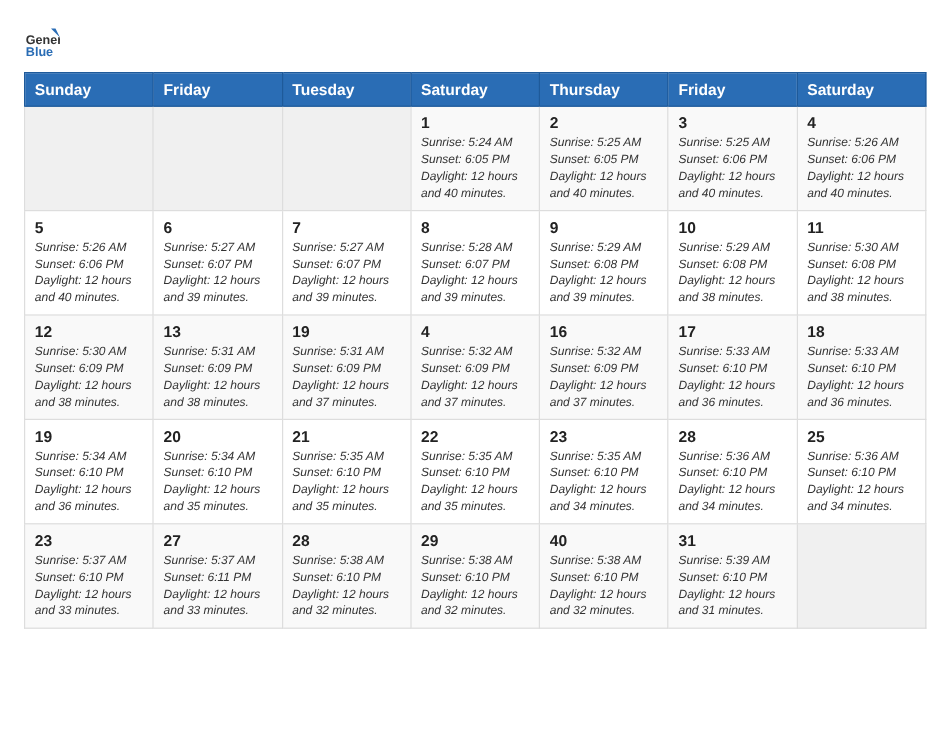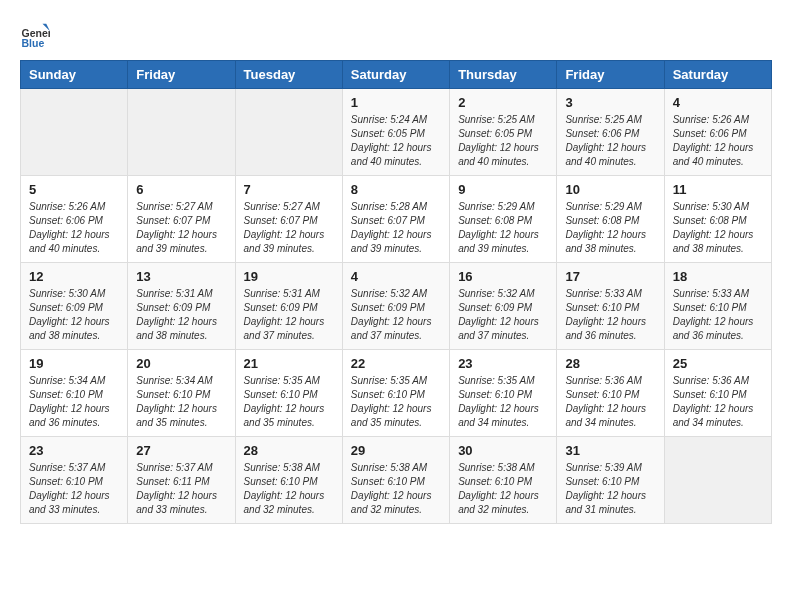--- a/index.html
+++ b/index.html
@@ -239,21 +239,21 @@
         </td>
         <td>
           <div class="day-number">28</div>
           <div class="day-info">Sunrise: 5:38 AM<br>Sunset: 6:10 PM<br>Daylight: 12 hours and 32 minutes.</div>
         </td>
         <td>
           <div class="day-number">29</div>
           <div class="day-info">Sunrise: 5:38 AM<br>Sunset: 6:10 PM<br>Daylight: 12 hours and 32 minutes.</div>
         </td>
         <td>
-          <div class="day-number">30</div>
+          <div class="day-number">40</div>
           <div class="day-info">Sunrise: 5:38 AM<br>Sunset: 6:10 PM<br>Daylight: 12 hours and 32 minutes.</div>
         </td>
         <td>
           <div class="day-number">31</div>
           <div class="day-info">Sunrise: 5:39 AM<br>Sunset: 6:10 PM<br>Daylight: 12 hours and 31 minutes.</div>
         </td>
         <td class="empty-cell"></td>
       </tr>
     </tbody>
 </table>

